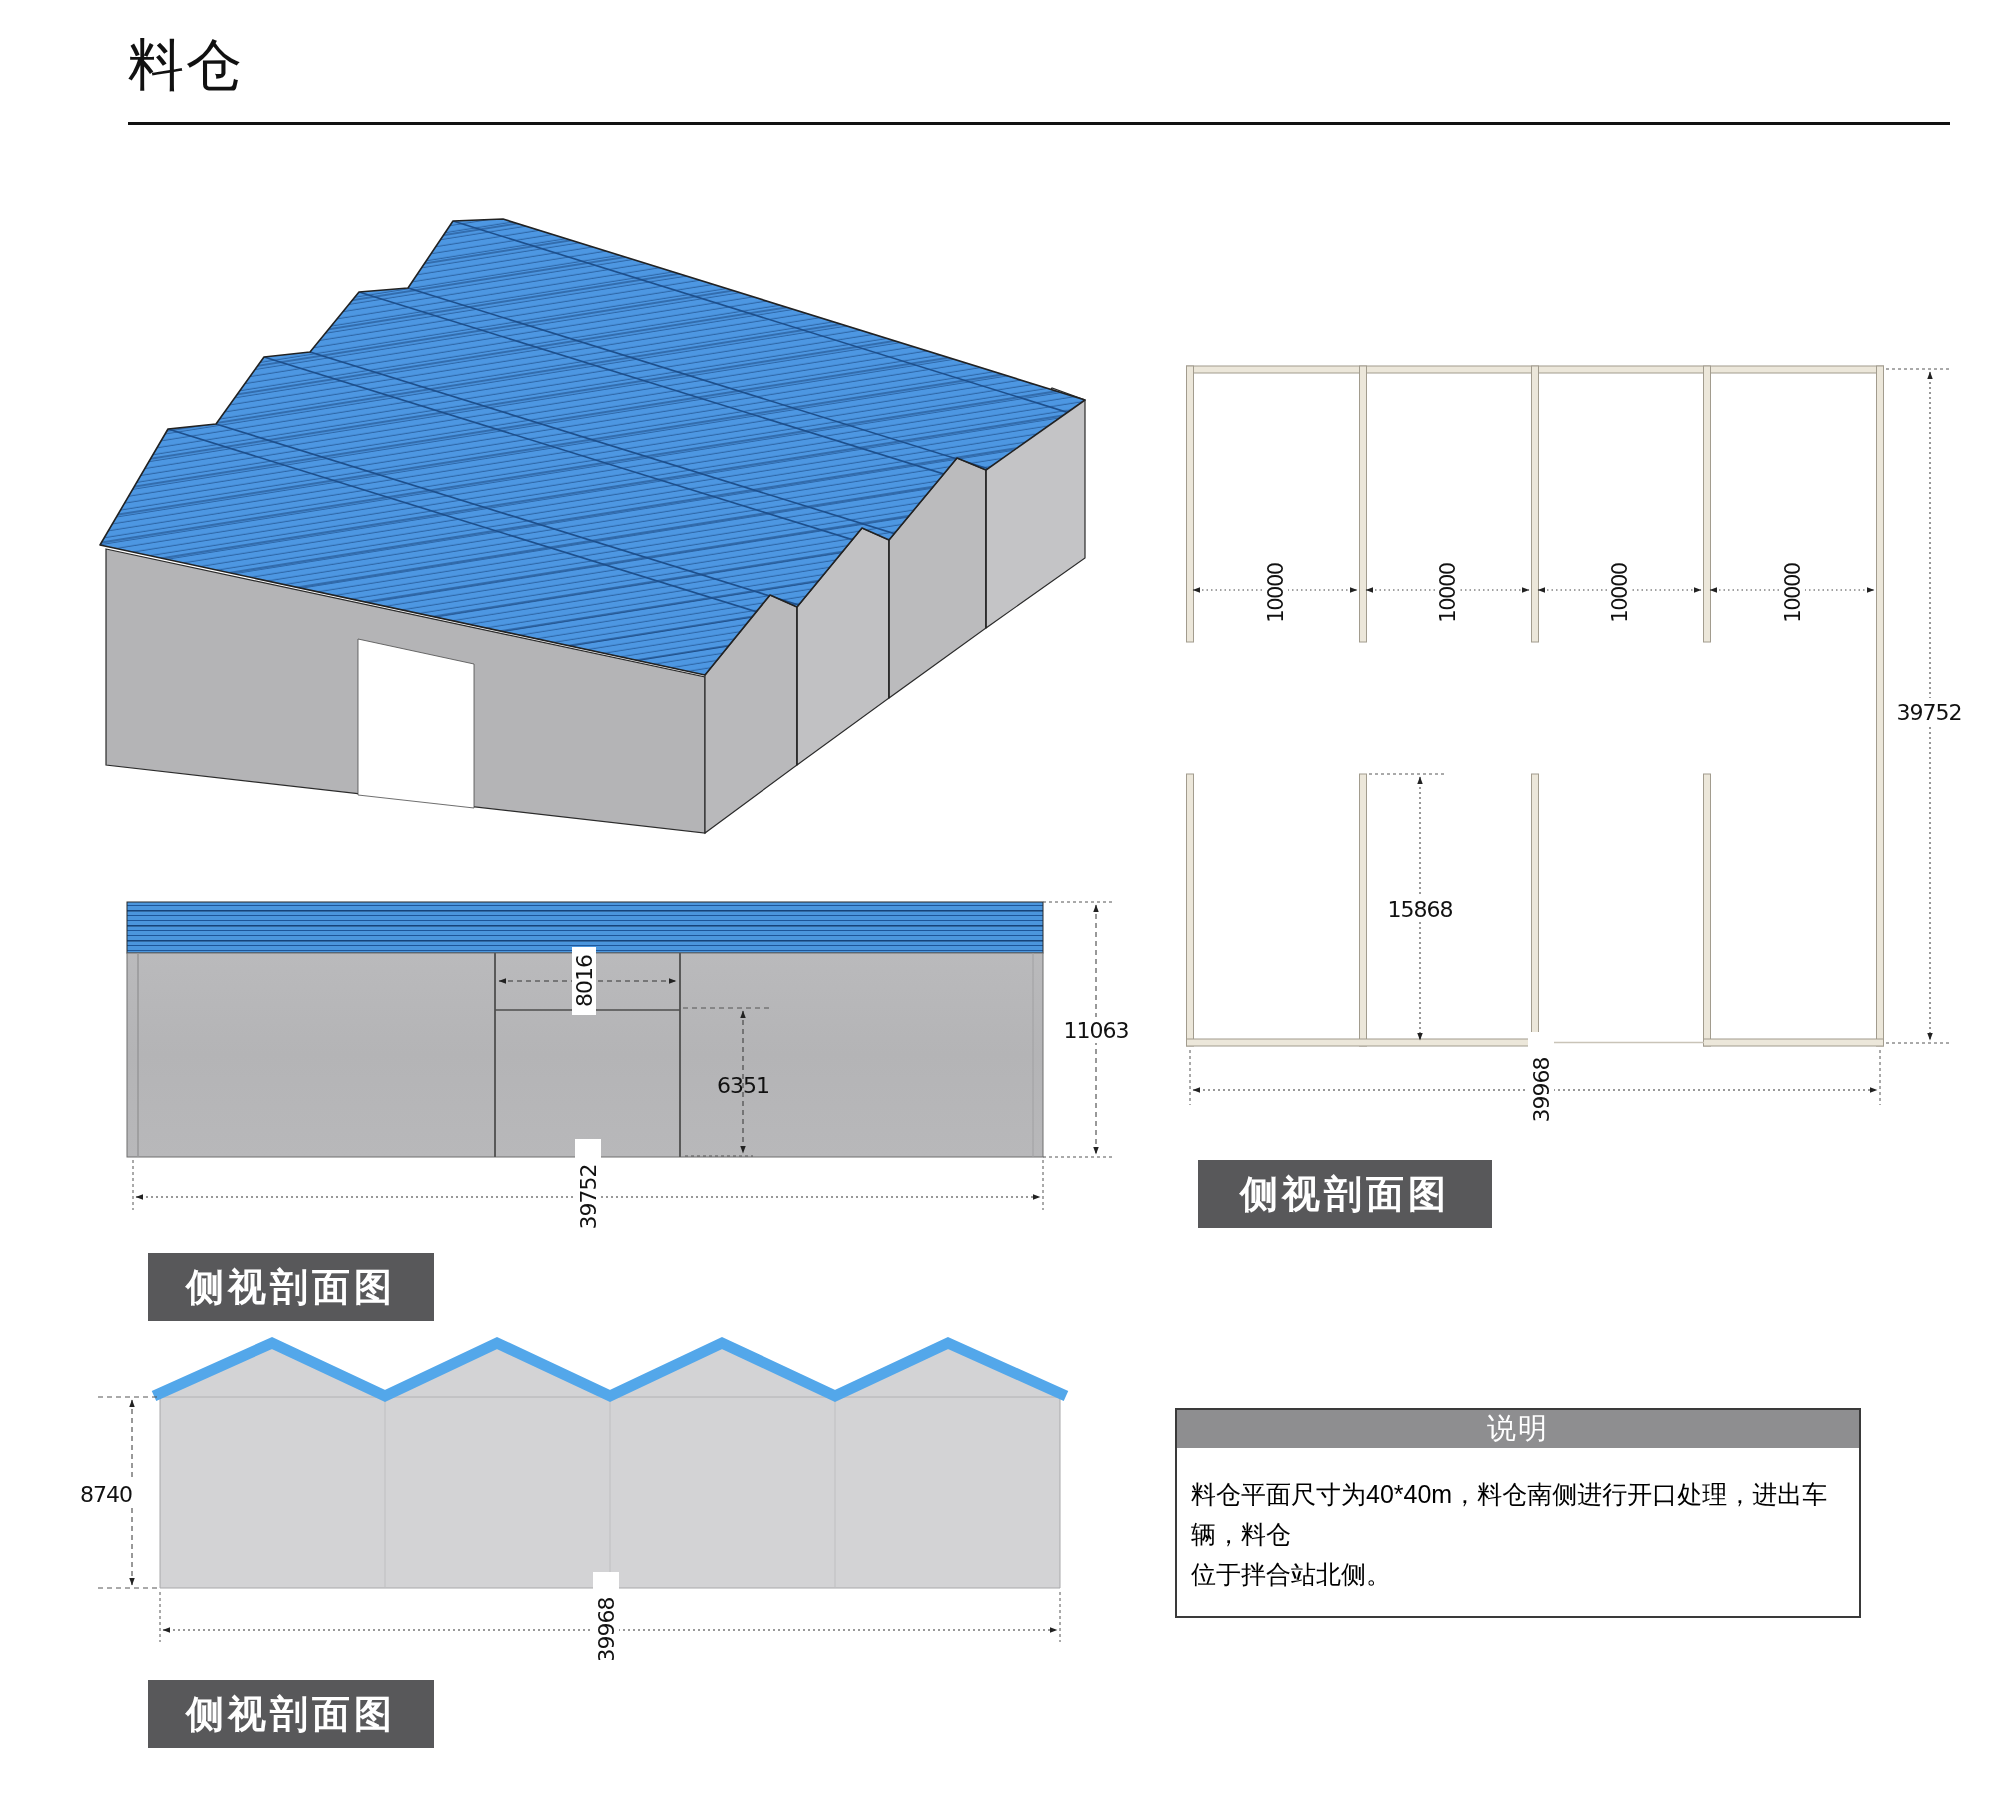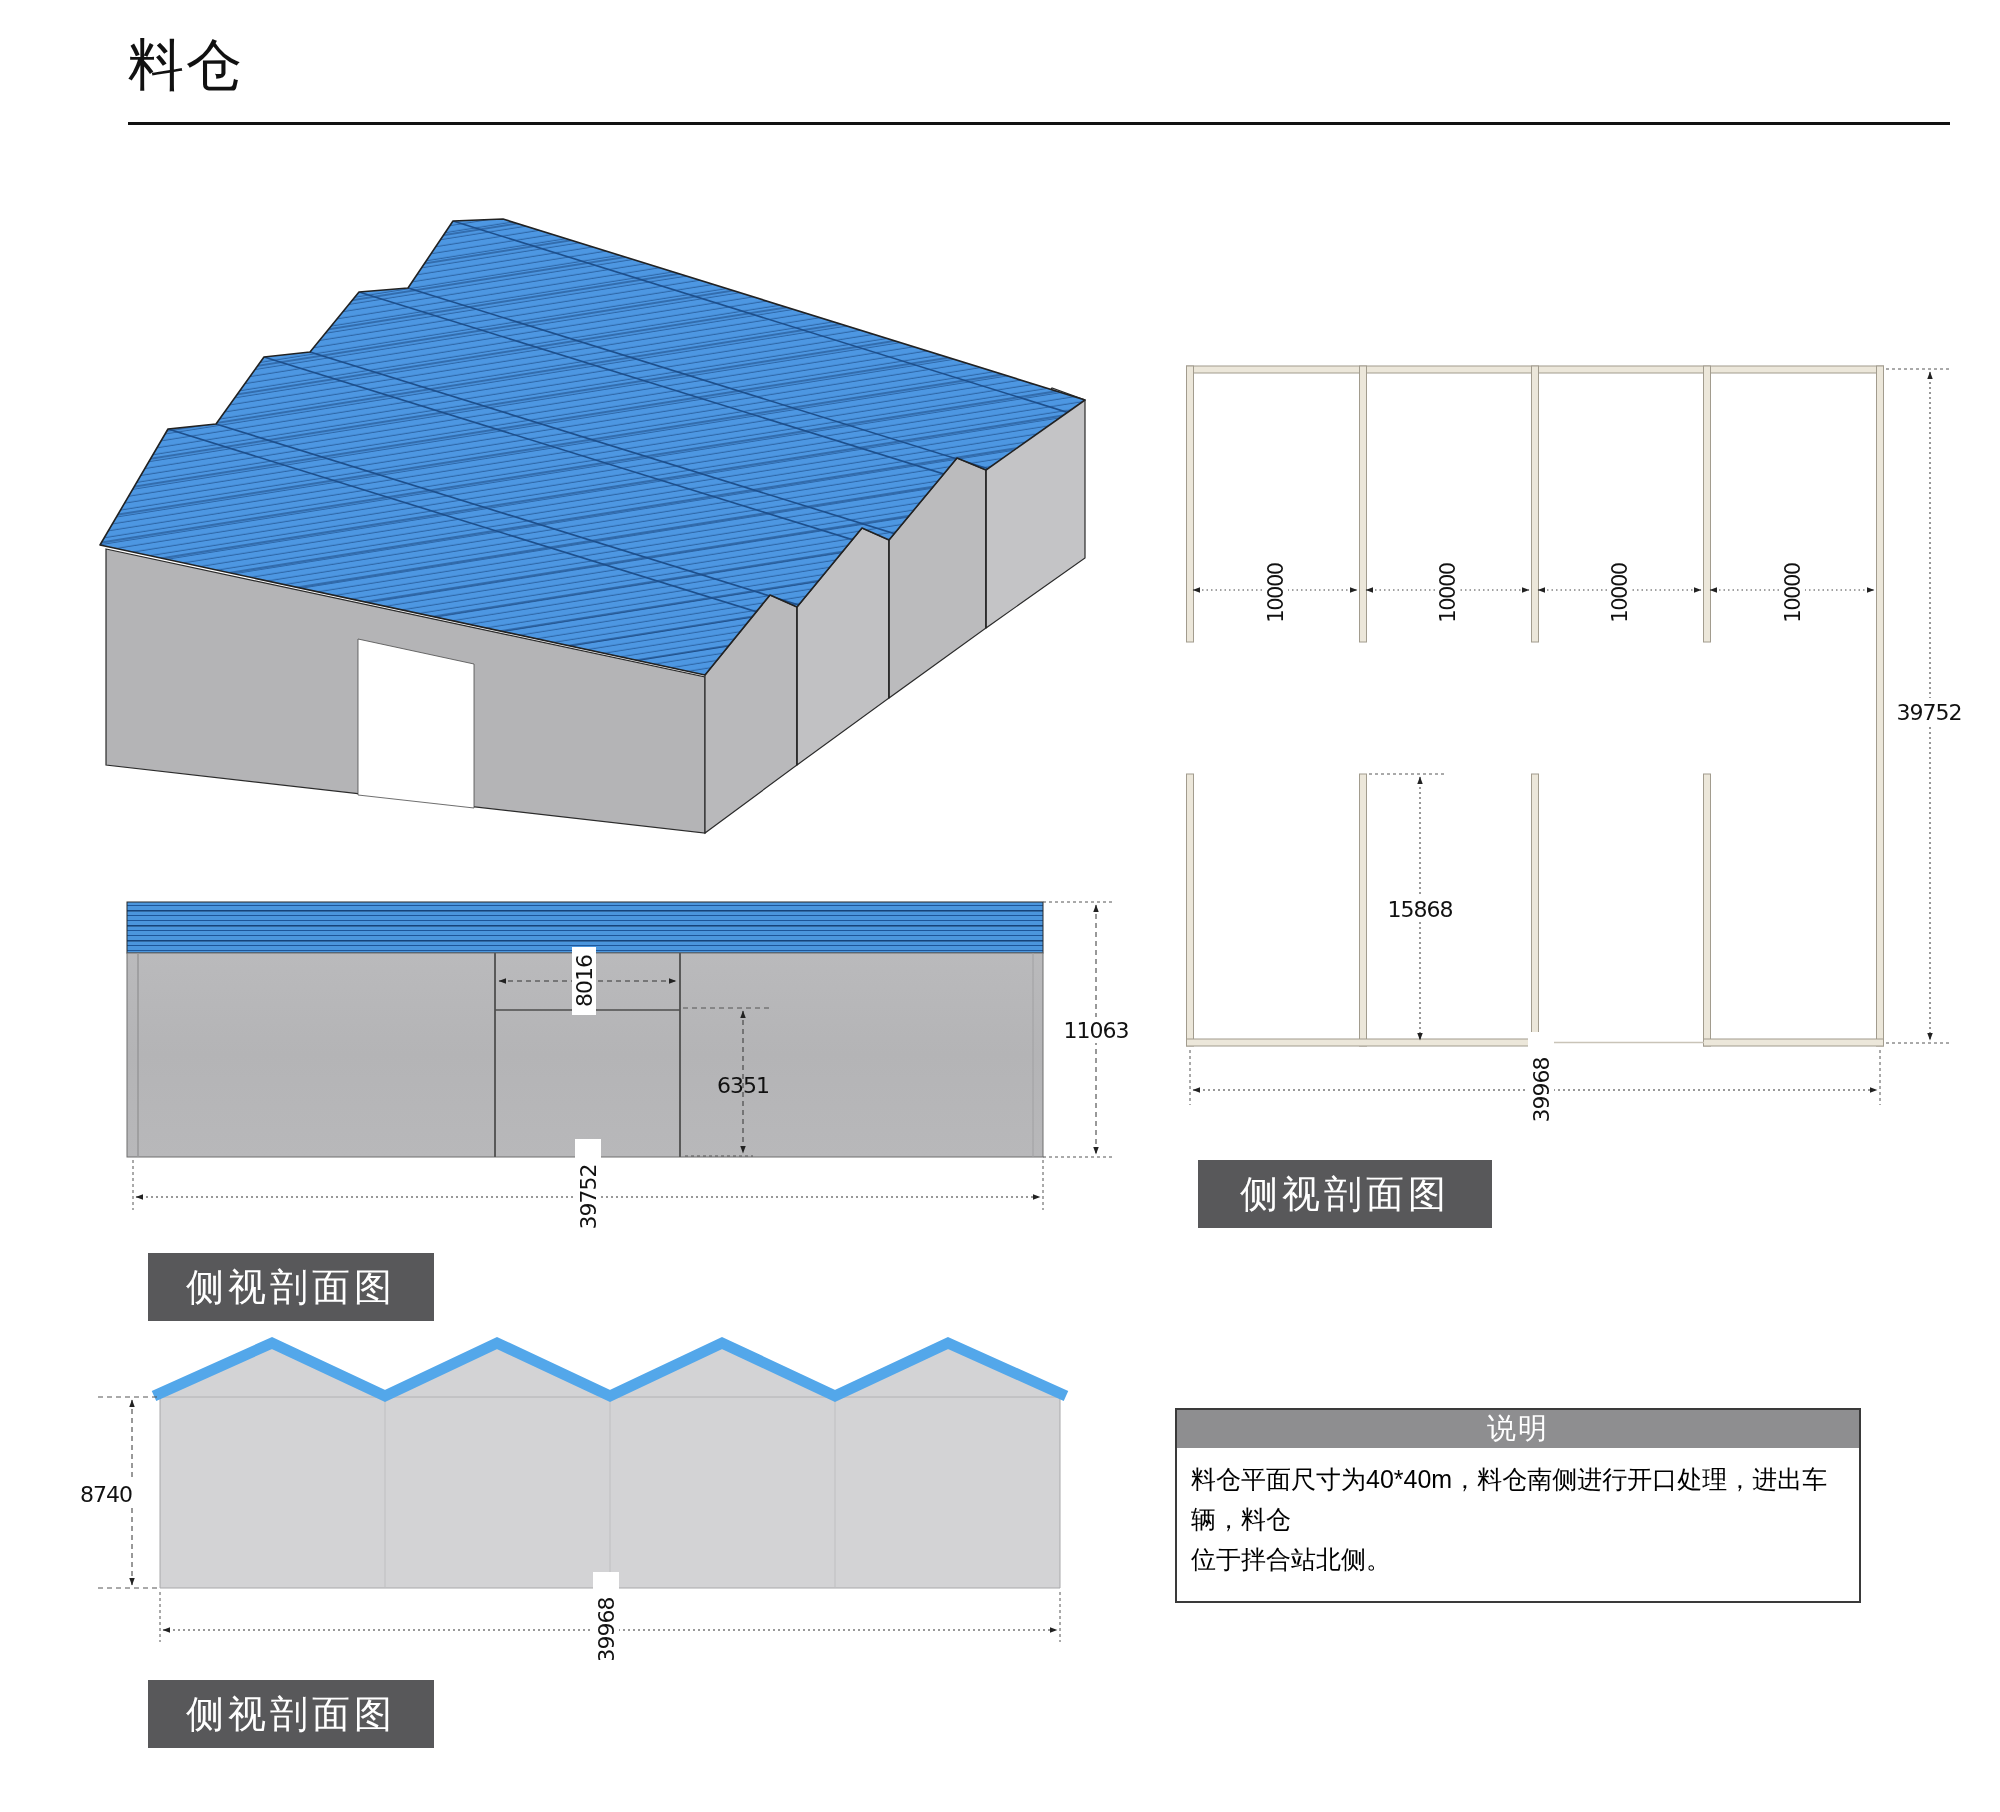--- a/index.html
+++ b/index.html
@@ -1,29 +1,29 @@
 <!DOCTYPE html>
 <html><head>
 <meta charset="utf-8">
 <style>
   html,body{margin:0;padding:0;background:#ffffff;}
   body{width:2000px;height:1812px;position:relative;font-family:"Liberation Sans",sans-serif;}
   #canvas{position:absolute;left:0;top:0;width:2000px;height:1812px;background:#fff;overflow:hidden;}
   .abs{position:absolute;}
   #page-title{left:128px;top:28px;font-size:56px;font-weight:500;color:#111;letter-spacing:2px;}
   #title-rule{left:128px;top:122px;width:1822px;height:3px;background:#111;}
-  .view-label{background:#58585a;color:#fff;font-size:38px;font-weight:normal;
+  .view-label{background:#58585a;color:#fff;font-size:38px;font-weight:bold;
     display:flex;align-items:center;justify-content:center;letter-spacing:4px;}
   #side-label{left:148px;top:1253px;width:286px;height:68px;}
   #plan-label{left:1198px;top:1160px;width:294px;height:68px;}
   #front-label{left:148px;top:1680px;width:286px;height:68px;}
   #note-box{left:1175px;top:1408px;width:682px;border:2px solid #3a3a3a;background:#fff;}
   #note-header{height:38px;background:#8e8e90;color:#fff;font-size:29px;
     display:flex;align-items:center;justify-content:center;letter-spacing:2px;}
-  #note-body{padding:11px 14px 22px 14px;font-size:25px;line-height:40px;color:#000;}
+  #note-body{padding:26px 14px 22px 14px;font-size:25px;line-height:40px;color:#000;}
   svg{display:block;}
   .dimtxt{font-family:"DejaVu Sans",sans-serif;font-size:22px;fill:#111;letter-spacing:-1px;}
   .dimtxt-s{font-family:"DejaVu Sans",sans-serif;font-size:21px;fill:#111;letter-spacing:-1.5px;}
 </style>
 </head>
 <body>
 
 <div id="canvas">
 
   <div class="abs" id="page-title">料仓</div>

